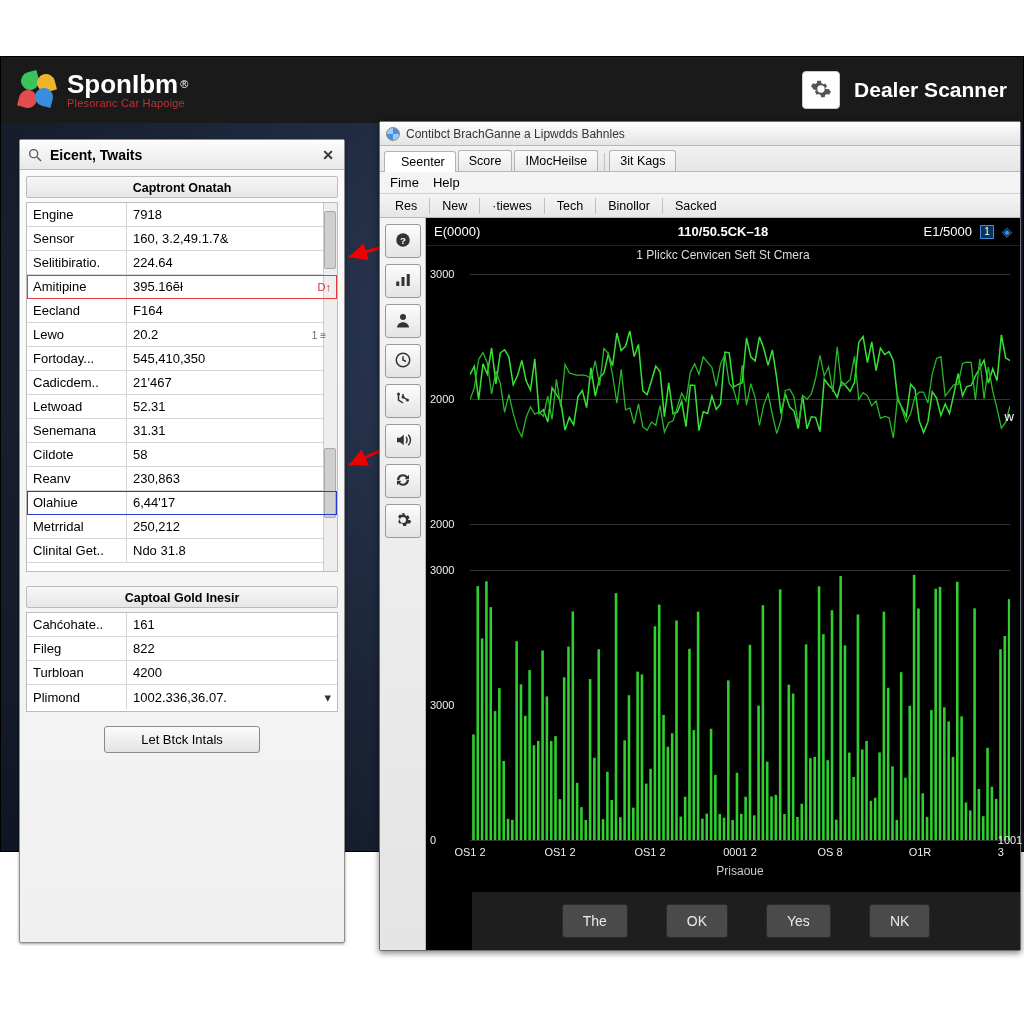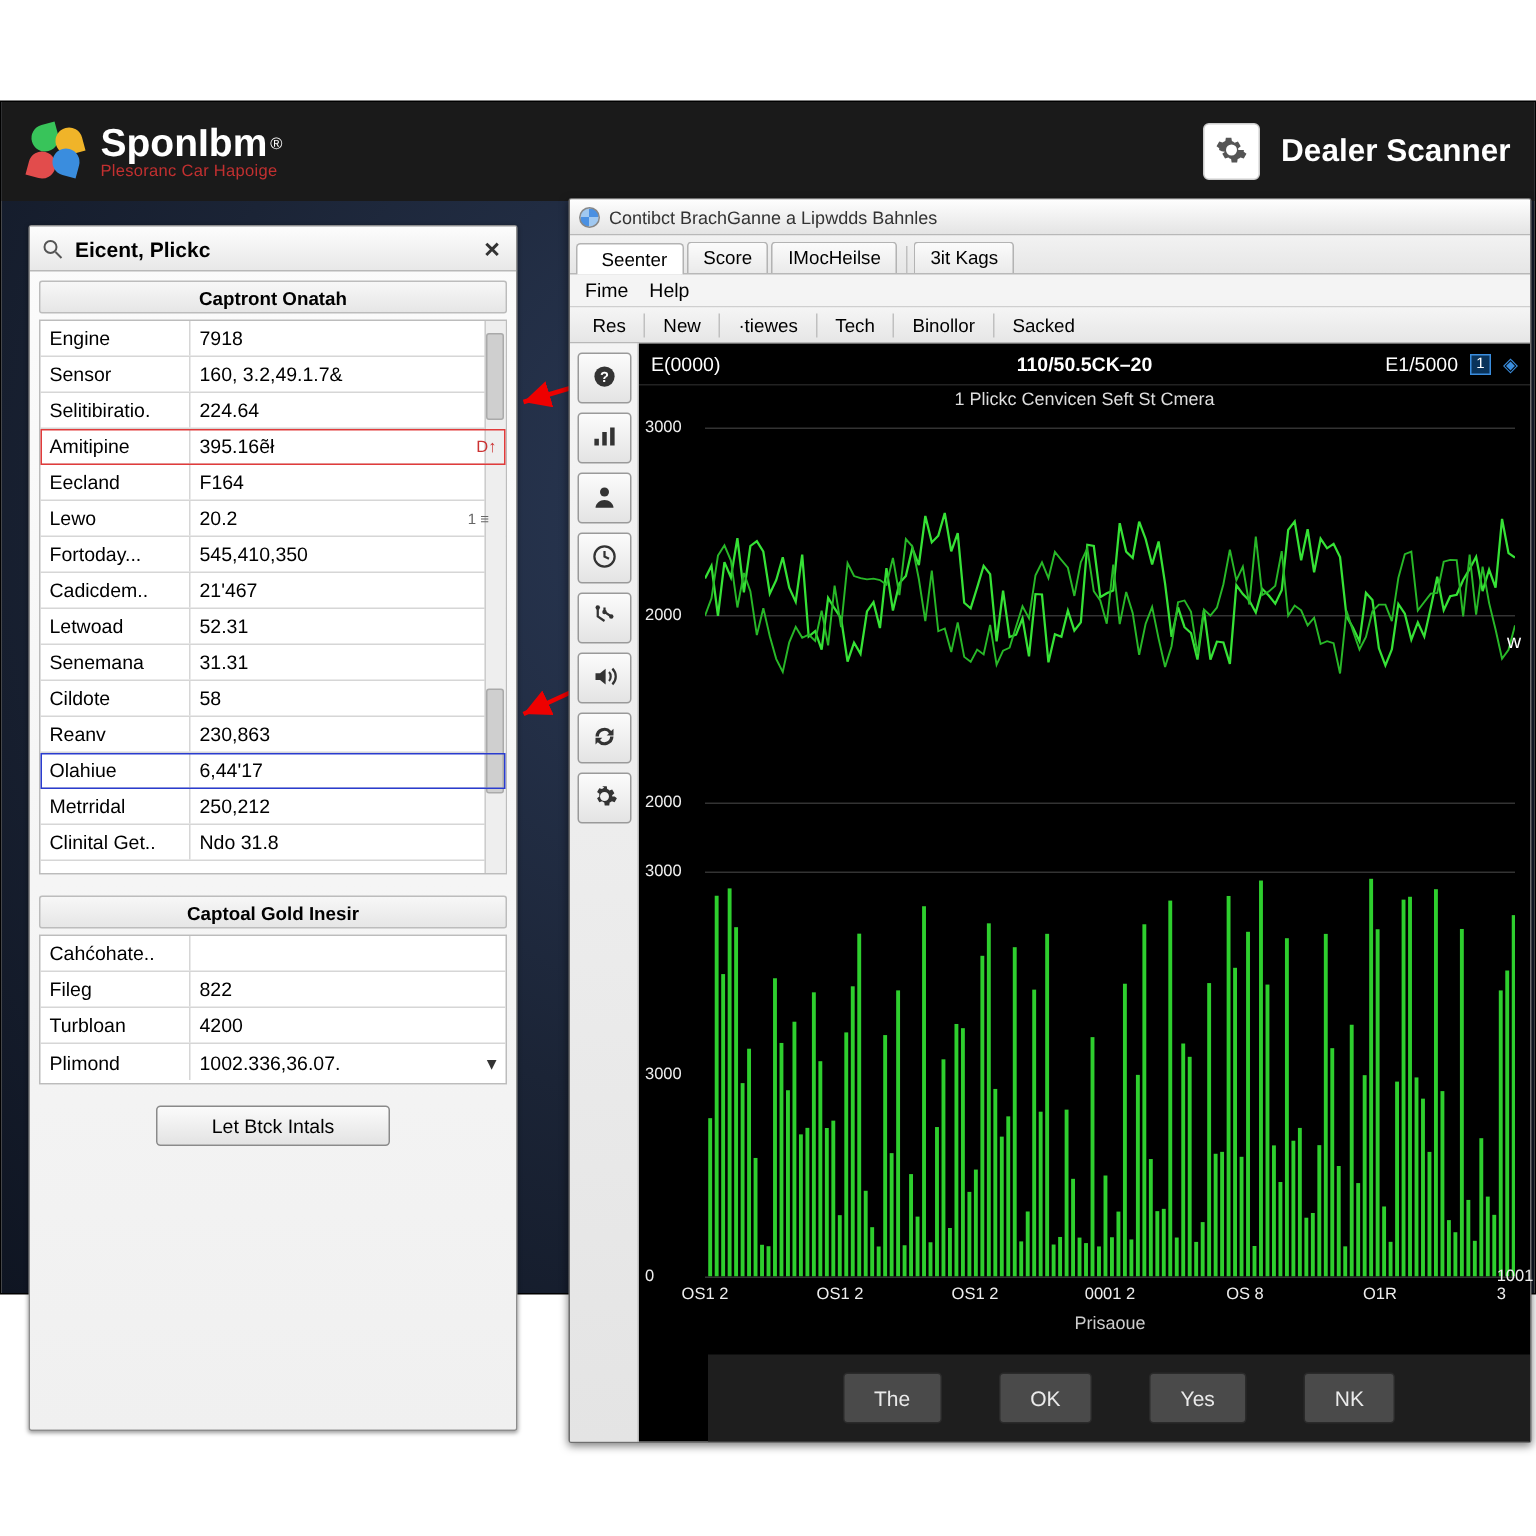--- a/index.html
+++ b/index.html
@@ -4,21 +4,21 @@
 <style>
 * { box-sizing: border-box; margin: 0; padding: 0; }
 body {
   width: 1024px; height: 1024px;
   font-family: "Segoe UI", Tahoma, sans-serif;
   font-size: 13px;
   background: #fff;
   overflow: hidden;
 }
 .app-frame {
-  position: absolute; left: 0; top: 67px; width: 1024px; height: 796px;
+  position: absolute; left: 0; top: 56px; width: 1024px; height: 796px;
   background: radial-gradient(ellipse at 50% 35%, #2b3a57 0%, #1b2436 55%, #0f1522 100%);
   border: 1px solid #000;
 }
 .header-bar {
   position: absolute; left: 0; top: 0; width: 100%; height: 66px;
   background: #1a1a1a;
   display: flex; align-items: center; padding: 0 16px;
   color: #fff;
 }
 .logo-block { display: flex; align-items: center; gap: 10px; }
@@ -154,21 +154,21 @@
   </div>
 
   <div class="sidebar">
     <div class="panel-title">
       <span class="t-icon">
         <svg viewBox="0 0 24 24">
             <circle cx="10" cy="10" r="6" fill="none" stroke="#555" stroke-width="2"></circle>
             <line x1="15" y1="15" x2="21" y2="21" stroke="#555" stroke-width="2"></line>
           </svg>
       </span>
-      <span>Eicent, Plickc</span>
+      <span>Eicent, Twaits</span>
       <span class="close">✕</span>
     </div>
 
     <div class="section-head">Captront Onatah</div>
     <div class="table-wrap" id="tbl1" style="height:370px;">
       <div class="row">
           <div class="cell-l">Engine</div>
           <div class="cell-r">7918</div>
         </div>
         <div class="row">
@@ -231,20 +231,21 @@
         <div class="scroll-thumb" style="top:8px;height:58px;"></div>
         <div class="scroll-thumb" style="top:245px;height:70px;"></div>
       </div>
     </div>
     <div class="badge" style="top:190px;">1 ≡</div>
 
     <div class="section-head" style="margin-top:14px;">Captoal Gold Inesir</div>
     <div class="table-wrap" id="tbl2" style="height:100px;">
     <div class="row">
           <div class="cell-l">Cahćohate..</div>
+          <div class="cell-r">161</div>
         </div>
         <div class="row">
           <div class="cell-l">Fileg</div>
           <div class="cell-r">822</div>
         </div>
         <div class="row">
           <div class="cell-l">Turbloan</div>
           <div class="cell-r">4200</div>
         </div>
         <div class="row">
@@ -353,21 +354,21 @@
           </div>
           <div class="tool-btn">
             <span><svg viewBox="0 0 24 24">
                 <path d="M12 8a4 4 0 100 8 4 4 0 000-8zm9 4l2 1.6-2 3.4-2.4-.8a7 7 0 01-2 1.2l-.4 2.5h-4l-.4-2.5a7 7 0 01-2-1.2l-2.4.8-2-3.4 2-1.6a7 7 0 010-2.4l-2-1.6 2-3.4 2.4.8a7 7 0 012-1.2L10 2.9h4l.4 2.5a7 7 0 012 1.2l2.4-.8 2 3.4-2 1.6c.1.4.1.8.1 1.2z"></path>
               </svg></span>
           </div>
         </div>
       <div class="plot-area">
         <div class="plot-hdr">
           <span>E(0000)</span>
-          <span class="mid">110/50.5CK–20</span>
+          <span class="mid">110/50.5CK–18</span>
           <span class="r">
             <span>E1/5000</span>
             <span class="sq">1</span>
             <span style="color:#3a8dde;">◈</span>
           </span>
         </div>
         <div class="plot-sub">1 Plickc Cenvicen Seft St Cmera</div>
 
         <div class="chart top">
           <div class="ylab" style="top:0%">3000</div>

